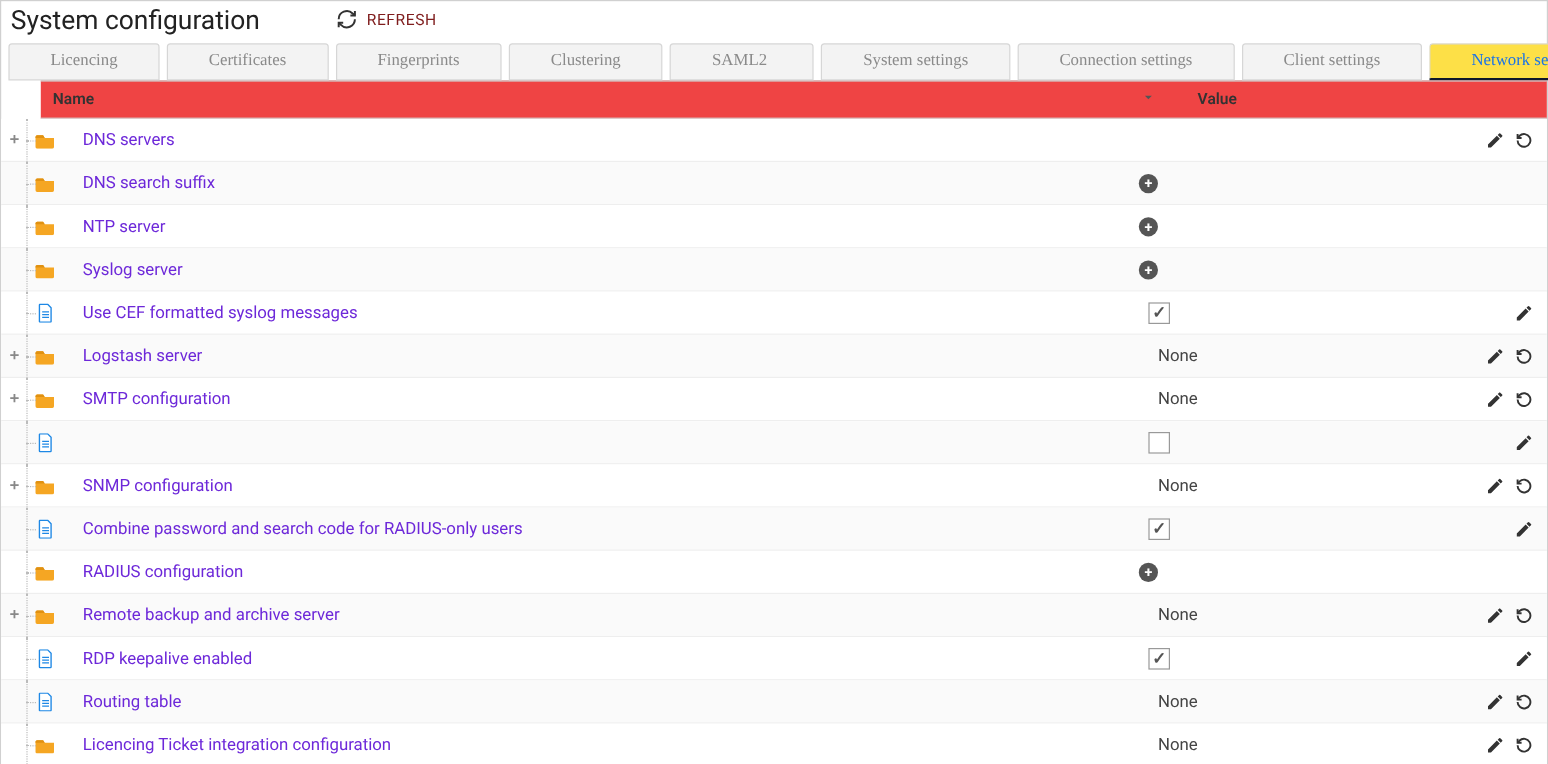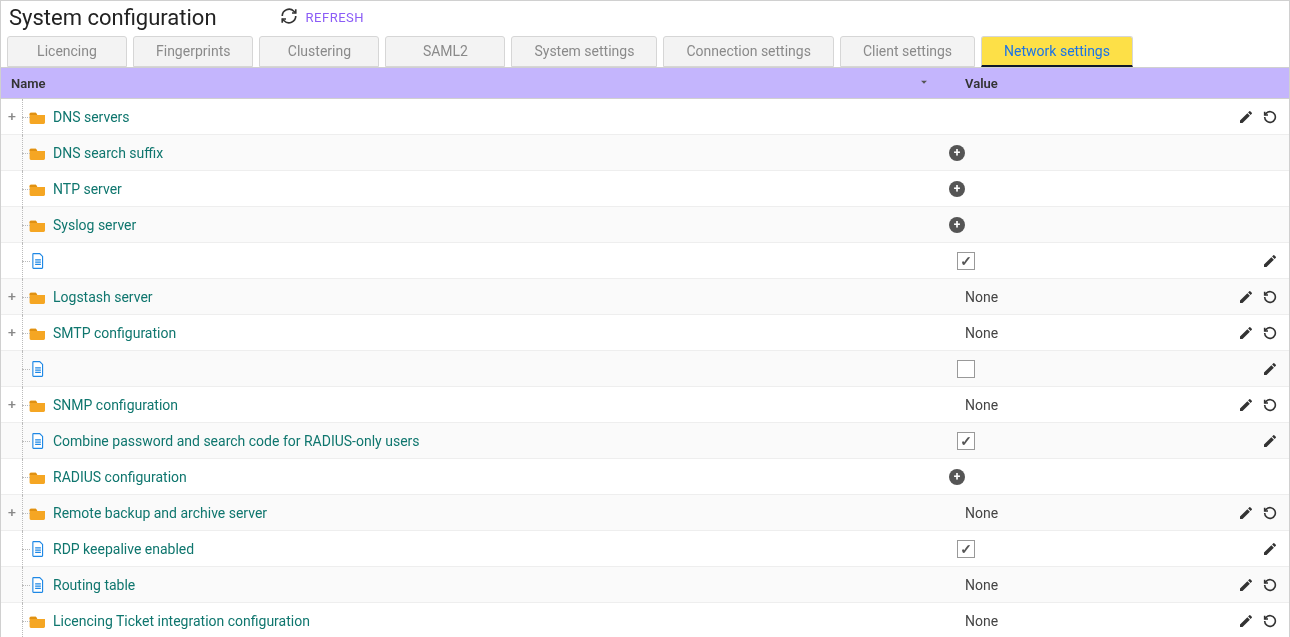--- a/index.html
+++ b/index.html
@@ -25,62 +25,64 @@
     font-weight: 400;
     color: #222;
   }
   .refresh-btn {
     display: flex;
     align-items: center;
     gap: 8px;
     cursor: pointer;
     font-size: 13px;
     letter-spacing: 0.5px;
-    color: #8b5cf6;
+    color: #7f1d1d;
   }
   .refresh-btn svg { width: 18px; height: 18px; }
 
   .tabs {
     display: flex;
     padding: 0 6px;
     gap: 6px;
   }
   .tab {
     flex: 0 0 auto;
     min-width: 120px;
-    padding: 6px 22px;
-    text-align: center;
+    padding: 6px 34px;
+    text-align: left;
     background: #f3f3f3;
     border: 1px solid #d6d6d6;
     border-bottom: 1px solid #d6d6d6;
     color: #8a8a8a;
     font-size: 14px;
     cursor: pointer;
     border-top-left-radius: 3px;
     border-top-right-radius: 3px;
+    font-family: Liberation Serif, serif;
   }
   .tab.active {
     background: #fde047;
     color: #1a73e8;
     border-bottom: 2px solid #0f172a;
   }
 
   .table {
     width: 100%;
   }
   .thead {
     display: flex;
     align-items: center;
-    background: #c4b5fd;
+    background: #ef4444;
     border-top: 1px solid #d0d0d0;
     border-bottom: 1px solid #d0d0d0;
     font-weight: 600;
     font-size: 13px;
     color: #333;
     height: 32px;
+    margin-left: 33px;
   }
   .col-name { flex: 0 0 940px; padding-left: 10px; display:flex; align-items:center; justify-content:space-between; padding-right:10px; }
   .col-value { flex: 0 0 240px; padding-left: 24px; }
   .col-actions { flex: 1; }
 
   .row {
     display: flex;
     align-items: center;
     height: 36px;
     border-bottom: 1px solid #eee;
@@ -158,21 +160,21 @@
     height: 16px;
     flex: 0 0 auto;
     margin-right: 6px;
     display: inline-flex;
     align-items: center;
     justify-content: center;
   }
   .folder-icon svg { width: 18px; height: 14px; }
   .file-icon svg { width: 14px; height: 16px; }
 
-  .row-label { color: #0f766e; }
+  .row-label { color: #6d28d9; margin-left: 16px; }
 
   .checkbox {
     width: 18px;
     height: 18px;
     border: 1px solid #999;
     background: #fff;
     display: inline-flex;
     align-items: center;
     justify-content: center;
     margin-left: 8px;
@@ -211,20 +213,21 @@
           <path d="M21 12a9 9 0 0 1-15.5 6.3L3 16"></path>
           <path d="M3 21v-5h5"></path>
         </svg>
       </span>
       <span>REFRESH</span>
     </div>
   </div>
 
   <div class="tabs" id="tabs">
       <div class="tab">Licencing</div>
+      <div class="tab">Certificates</div>
       <div class="tab">Fingerprints</div>
       <div class="tab">Clustering</div>
       <div class="tab">SAML2</div>
       <div class="tab">System settings</div>
       <div class="tab">Connection settings</div>
       <div class="tab">Client settings</div>
       <div class="tab active">Network settings</div>
     </div>
 
   <div class="table">
@@ -330,20 +333,21 @@
           <div class="name-cell">
             <span class="tree-prefix">
               <span class="tree-line"></span>
             </span>
             <span class="icon file-icon">
               <svg viewBox="0 0 24 28">
                 <path fill="#fff" stroke="#1e88e5" stroke-width="2" d="M4 1h11l5 5v20a1 1 0 0 1-1 1H4a1 1 0 0 1-1-1V2a1 1 0 0 1 1-1z"></path>
                 <path stroke="#1e88e5" stroke-width="2" d="M7 12h10M7 16h10M7 20h10"></path>
               </svg>
             </span>
+            <span class="row-label">Use CEF formatted syslog messages</span>
           </div>
           <div class="value-cell">
             <span class="checkbox checked"></span>
           </div>
           <div class="actions-cell">
             <span class="action-btn">
               <svg viewBox="0 0 24 24" fill="#333">
                 <path d="M3 17.25V21h3.75L17.81 9.94l-3.75-3.75L3 17.25zM20.71 7.04a1 1 0 0 0 0-1.41l-2.34-2.34a1 1 0 0 0-1.41 0l-1.83 1.83 3.75 3.75 1.83-1.83z"></path>
               </svg>
             </span>

